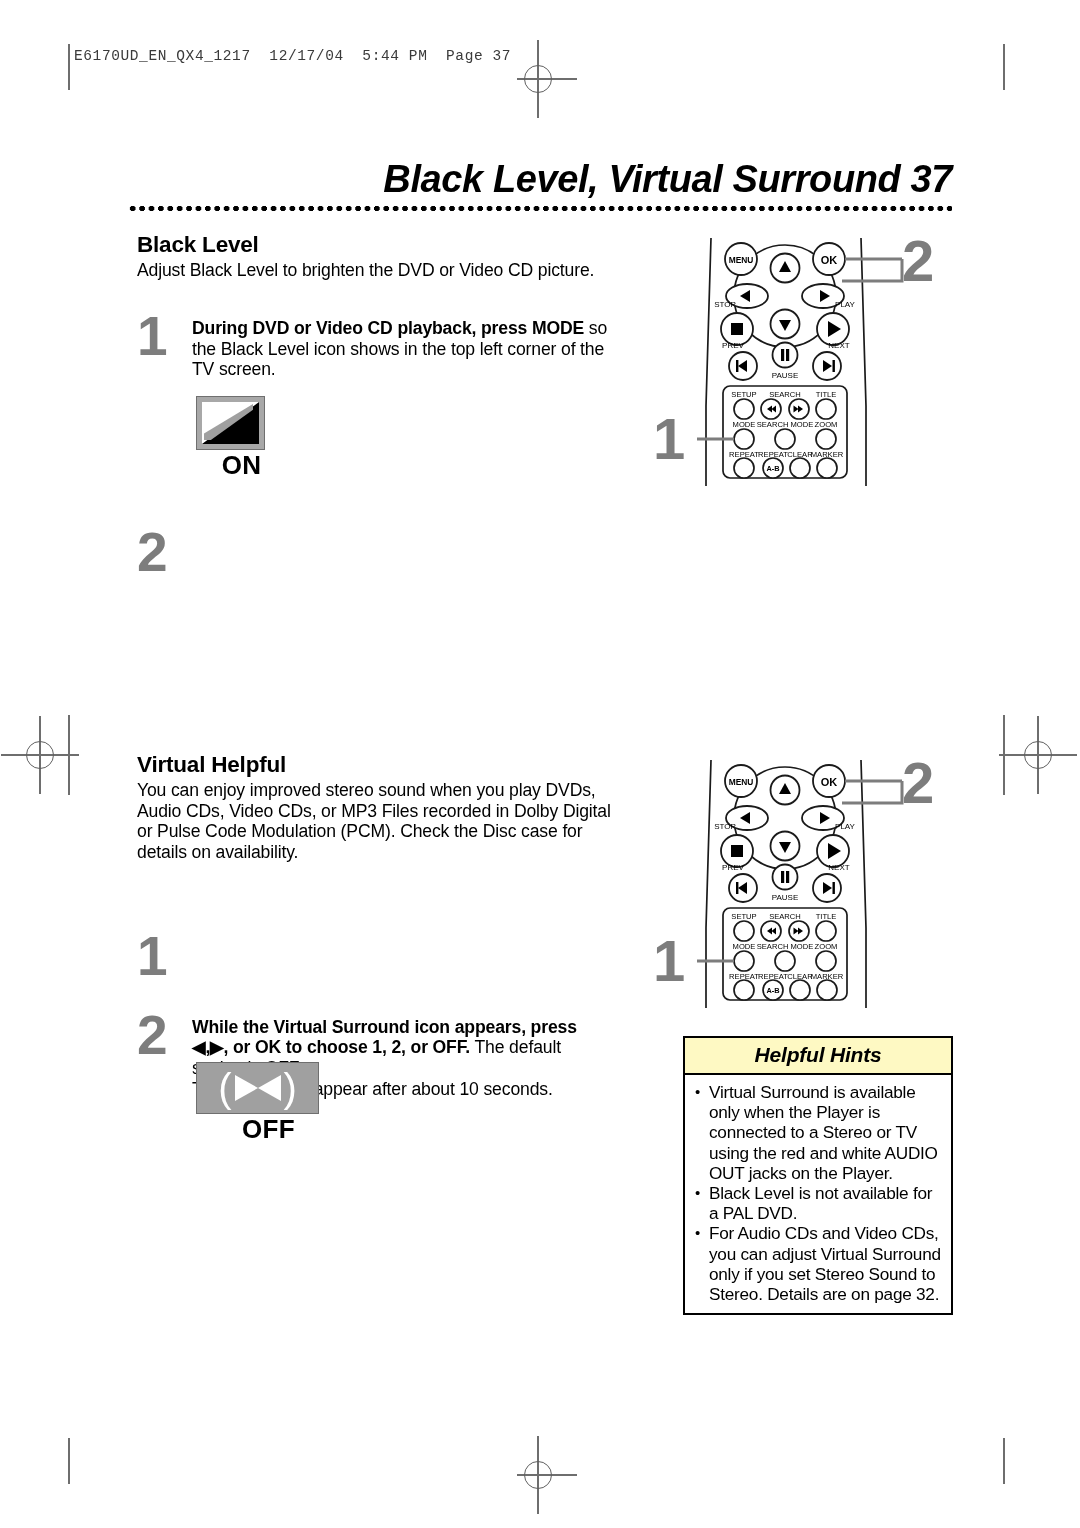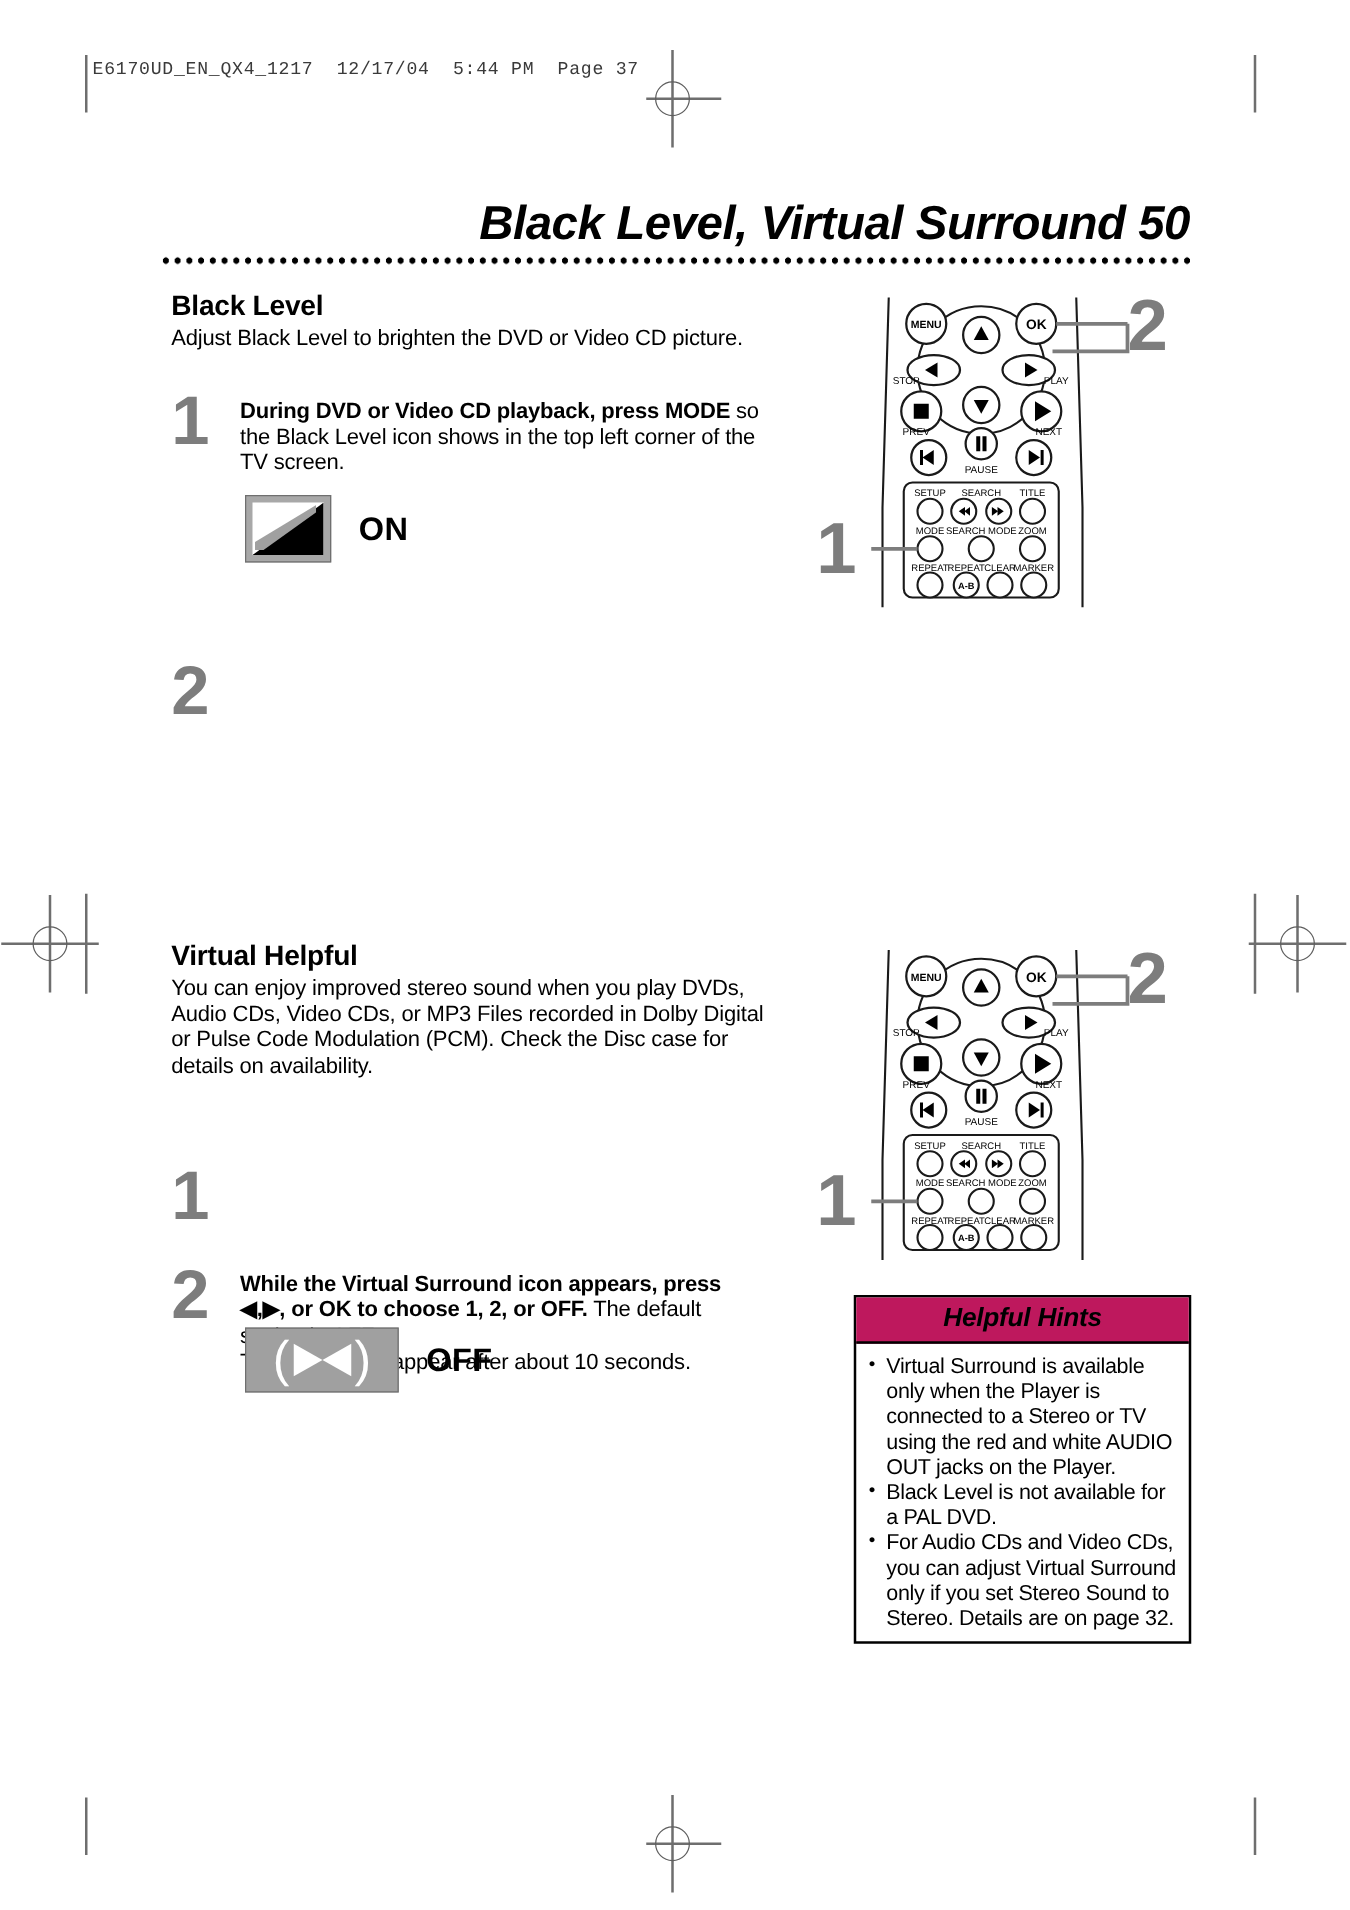--- a/index.html
+++ b/index.html
@@ -56,21 +56,21 @@
   .step { position: relative; padding-left: 55px; }
   .step .num {
     position: absolute; left: 0; top: -9px;
     font-size: 55px; font-weight: bold; color: #7d7d7d;
     line-height: 1; font-family: "Liberation Sans", sans-serif;
   }
   .step p { margin: 0; font-size: 17.6px; line-height: 20.6px; letter-spacing: -0.15px; }
   .step b { font-weight: bold; }
 
   
-  .iconrow { position: absolute; display: flex; align-items: center; }
+  .iconrow { position: absolute; display: flex; align-items: center; flex-direction: column; }
   .iconrow .lab { font-size: 26px; font-weight: bold; margin-left: 22px; letter-spacing: 0.3px; }
 
   .blk-icon {
     width: 69px; height: 54px; background: #a8a8a8;
     border: 1px solid #6f6f6f; padding: 5px;
   }
   .blk-icon .inner {
     width: 100%; height: 100%; background: #ffffff; position: relative; overflow: hidden;
   }
   .blk-icon .half-dark {
@@ -107,21 +107,21 @@
     position: absolute; font-size: 58px; font-weight: bold; color: #7d7d7d;
     line-height: 1;
   }
 
   
   .hints {
     position: absolute; left: 683px; top: 1036px; width: 270px;
     border: 2.4px solid #000; background: #fff;
   }
   .hints .hd {
-    background: #be185d; border-bottom: 2.4px solid #000;
+    background: #fef9c3; border-bottom: 2.4px solid #000;
     text-align: center; font-size: 21px; font-weight: bold; font-style: italic;
     padding: 5px 0 6px; letter-spacing: -0.2px;
   }
   .hints ul { margin: 0; padding: 7px 9px 9px 8px; list-style: none; }
   .hints li {
     font-size: 17.2px; line-height: 20.2px; letter-spacing: -0.25px;
     padding-left: 16px; position: relative; margin-bottom: 0px;
   }
   .hints li::before {
     content: "\2022"; position: absolute; left: 2px; top: -0.5px; font-size: 15px;
@@ -155,21 +155,21 @@
 <div class="edgebar" style="left:1003px; top:715px; width:1.6px; height:80px;"></div>
 
 <div class="edgebar" style="left:68px; top:1438px; width:1.6px; height:46px;"></div>
 <div class="regmark clip-left" style="left:495px; top:1432px;">
   <div class="vb"></div>
     <div class="hb"></div>
     <div class="ring"></div>
 </div>
 <div class="edgebar" style="left:1003px; top:1438px; width:1.6px; height:46px;"></div>
 
-<div class="page-title">Black Level, Virtual Surround  50</div>
+<div class="page-title">Black Level, Virtual Surround  37</div>
 <div class="dotrule"></div>
 
 <div class="col-left" style="top:232px;">
   <h2 class="sec">Black Level</h2>
   <p class="body">Adjust Black Level to brighten the DVD or Video CD picture.</p>
 </div>
 
 <div class="col-left step" style="top:318px;">
   <div class="num">1</div>
   <p><b>During DVD or Video CD playback, press MODE</b><span> so the Black Level icon shows in the top left corner of the TV screen.</span></p>

